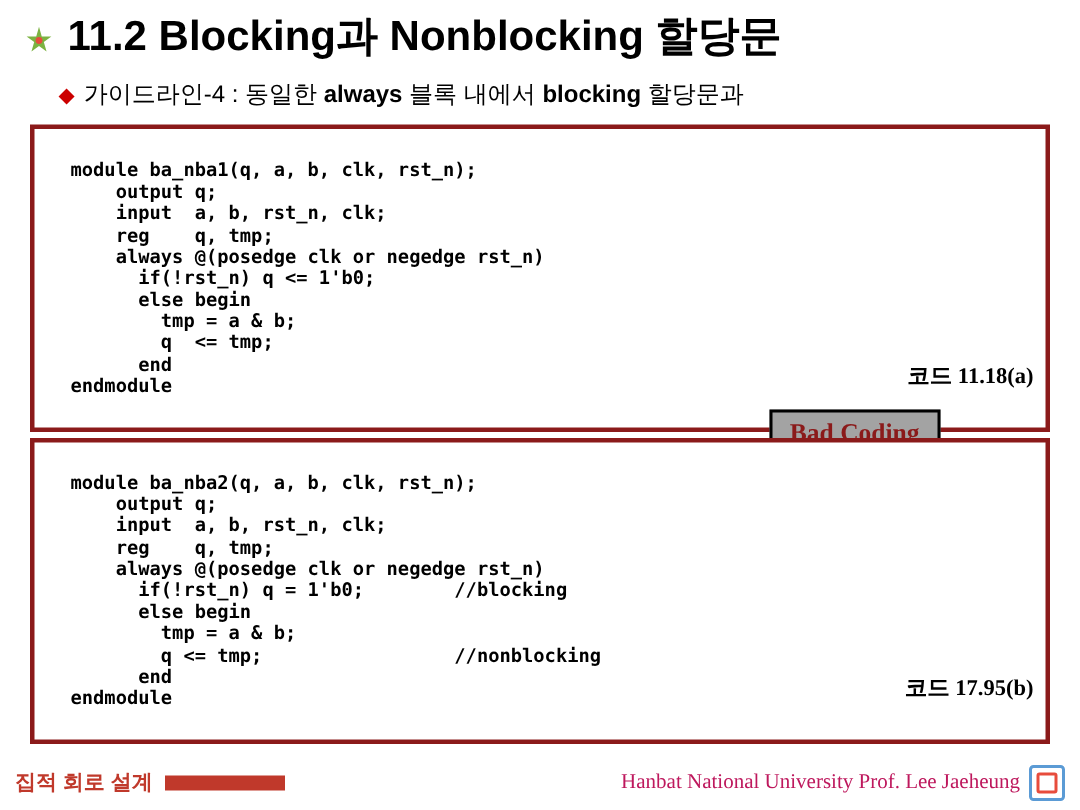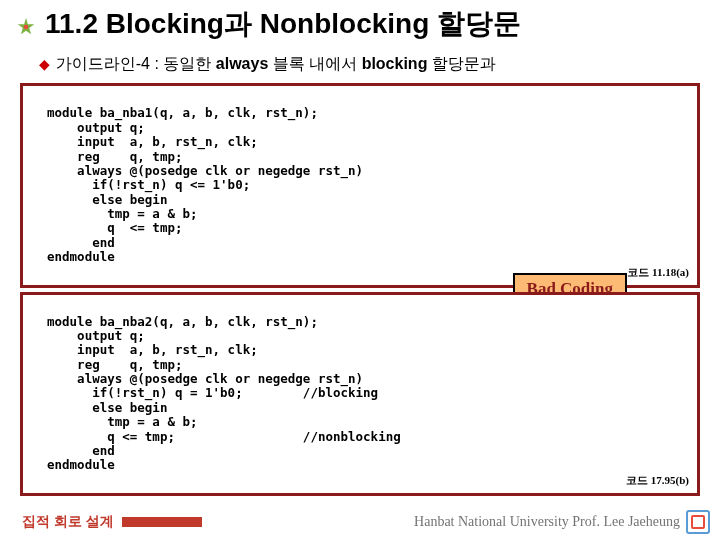--- a/index.html
+++ b/index.html
@@ -3,26 +3,26 @@
 <meta charset="utf-8">
 <style>
 body{margin:0;padding:0;width:720px;height:540px;font-family:"Malgun Gothic",Arial,sans-serif;background:#fff;position:relative;overflow:hidden}
 .slide{padding:0 15px}
 .title{font-size:28px;font-weight:bold;color:#000;margin:5px 0 10px 0;display:flex;align-items:center}
 .star{width:22px;height:22px;margin-right:8px;position:relative;flex-shrink:0}
 .guideline{margin-left:24px;font-size:16px;margin-bottom:8px;line-height:1.4}
 .bullet{color:#c00;font-size:14px;margin-right:6px}
 .code-box{border:3px solid #8B1A1A;background:#fff;margin:0 5px;padding:4px 8px;font-family:"Courier New",monospace;font-size:12.5px;font-weight:bold;line-height:1.15;position:relative}
 .code-box pre{margin:16px;white-space:pre}
-.bad-coding{position:absolute;right:70px;top:50%;transform:translateY(-50%);border:2px solid #000;padding:4px 12px;background:#fdba74;color:#8B1A1A;font-family:"Times New Roman",serif;font-size:17px}
-.code-label{position:absolute;right:8px;bottom:6px;font-family:"Times New Roman",serif;font-size:11px;color:#000}
-.footer{position:absolute;bottom:6px;left:12px;right:0;display:flex;align-items:center;padding:0 10px}
+.bad-coding{position:absolute;right:70px;top:50%;transform:translateY(-50%);border:2px solid #000;padding:4px 12px;background:#a3a3a3;color:#8B1A1A;font-family:"Times New Roman",serif;font-size:17px}
+.code-label{position:absolute;right:8px;bottom:24px;font-family:"Times New Roman",serif;font-size:15px;color:#000}
+.footer{position:absolute;bottom:6px;left:0;right:0;display:flex;align-items:center;padding:0 10px}
 .footer-left{color:#c0392b;font-size:14px;font-weight:bold;flex-shrink:0}
 .footer-bar{height:10px;width:80px;background:#c0392b;margin-left:8px}
-.footer-right{margin-left:auto;font-family:"Times New Roman",serif;font-size:14px;color:#737373}
+.footer-right{margin-left:auto;font-family:"Times New Roman",serif;font-size:14px;color:#be185d}
 .logo{width:20px;height:20px;border:2px solid #5B9BD5;margin-left:6px;border-radius:3px;position:relative;flex-shrink:0}
 .logo::after{content:"";position:absolute;top:3px;left:3px;right:3px;bottom:3px;border:2px solid #E74C3C;border-radius:2px}
 .kw-blocking{font-weight:bold}
 </style>
 </head>
 <body>
 
 <div class="slide">
   <div class="title">
     <span class="star">

